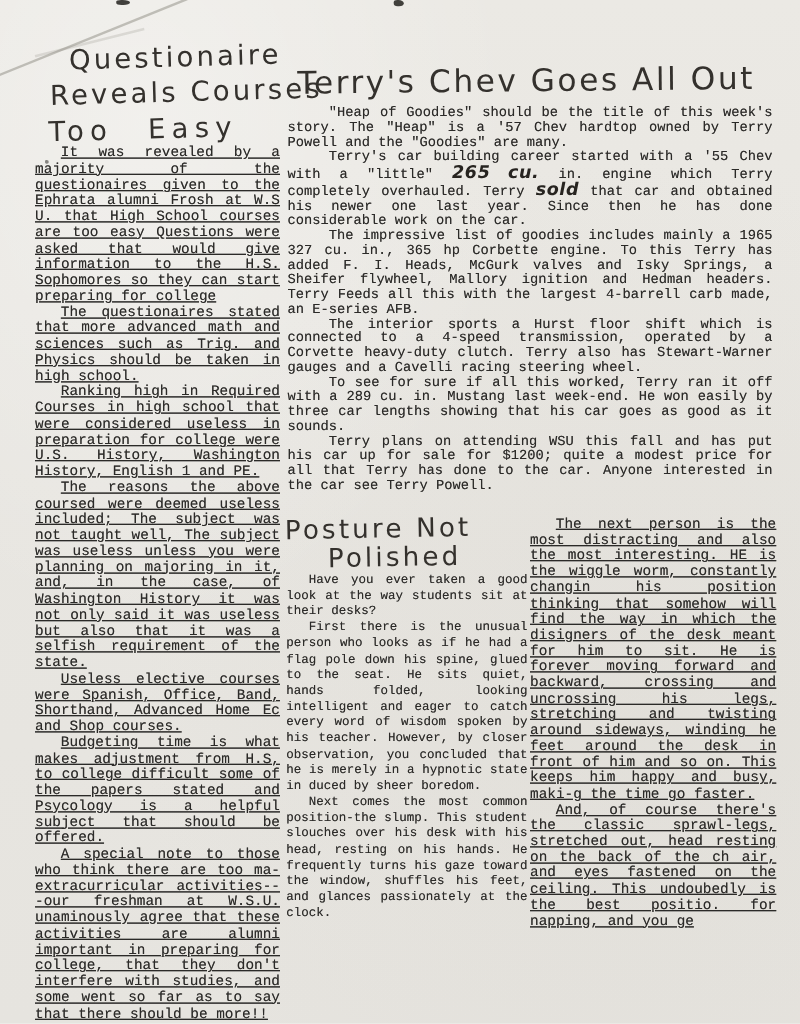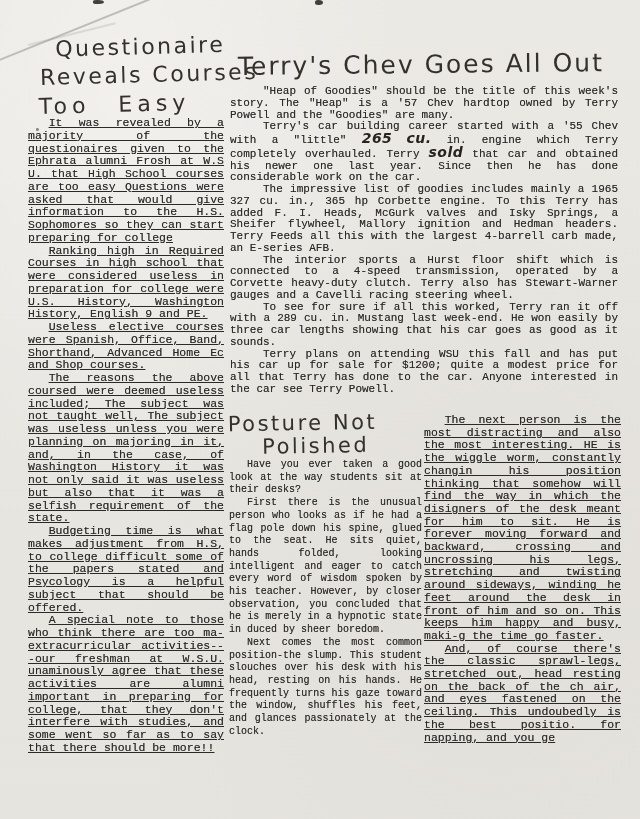--- a/index.html
+++ b/index.html
@@ -74,23 +74,24 @@
   <div class="speck speck-3"></div>
 
   <div class="hand q-title">
     <div class="l1">Questionaire</div>
     <div class="l2">Reveals Courses</div>
     <div class="l3">Too Easy</div>
   </div>
 
   <div class="typ col-left">
     <p>It was revealed by a majority of the questionaires given to the Ephrata alumni Frosh at W.S U. that High School courses are too easy Questions were asked that would give information to the H.S. Sophomores so they can start preparing for college</p>
-    <p>Ranking high in Required Courses in high school that were considered useless in preparation for college were U.S. History, Washington History, English 9 and PE.</p>
+    <p>The questionaires stated that more advanced math and sciences such as Trig. and Physics should be taken in high school.</p>
+    <p>Ranking high in Required Courses in high school that were considered useless in preparation for college were U.S. History, Washington History, English 1 and PE.</p>
+    <p>The reasons the above coursed were deemed useless included; The subject was not taught well, The subject was useless unless you were planning on majoring in it, and, in the case, of Washington History it was not only said it was useless but also that it was a selfish requirement of the state.</p>
     <p>Useless elective courses were Spanish, Office, Band, Shorthand, Advanced Home Ec and Shop courses.</p>
-    <p>The reasons the above coursed were deemed useless included; The subject was not taught well, The subject was useless unless you were planning on majoring in it, and, in the case, of Washington History it was not only said it was useless but also that it was a selfish requirement of the state.</p>
     <p>Budgeting time is what makes adjustment from H.S, to college difficult some of the papers stated and Psycology is a helpful subject that should be offered.</p>
     <p>A special note to those who think there are too ma- extracurricular activities---our freshman at W.S.U. unaminously agree that these activities are alumni important in preparing for college, that they don't interfere with studies, and some went so far as to say that there should be more!!</p>
   </div>
 
   <div class="hand t-title">Terry's Chev Goes All Out</div>
 
   <div class="typ terry-body">
     <p>"Heap  of Goodies" should be the title of this week's story.  The "Heap" is a '57 Chev hardtop owned by Terry Powell and the "Goodies" are many.</p>
     <p><span>Terry's car building career started with a '55 Chev with a "little" </span><span class="hand-inline">265 cu.</span><span> in. engine which Terry completely overhauled. Terry </span><span class="hand-inline">sold</span><span> that car and obtained his newer one last year. Since then he has done considerable work on the car.</span></p>
     <p>The impressive list of goodies includes mainly a 1965 327 cu. in., 365 hp Corbette engine.  To this Terry has added F. I. Heads, McGurk valves and Isky Springs, a Sheifer flywheel, Mallory ignition and Hedman headers. Terry Feeds all this with the largest 4-barrell carb made, an E-series AFB.</p>

